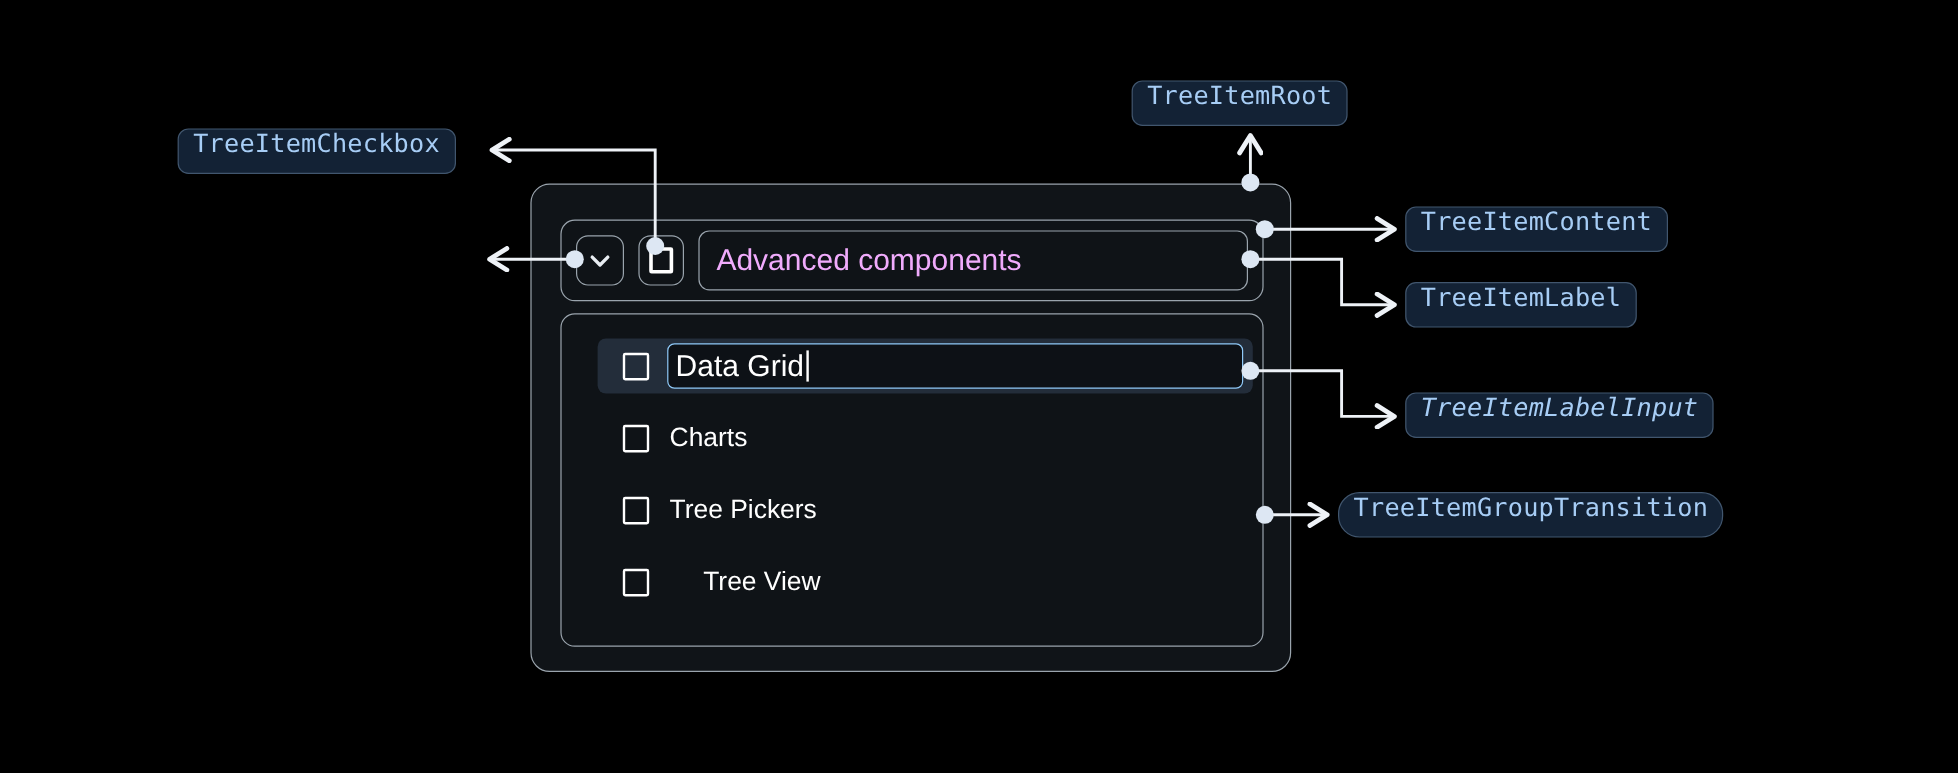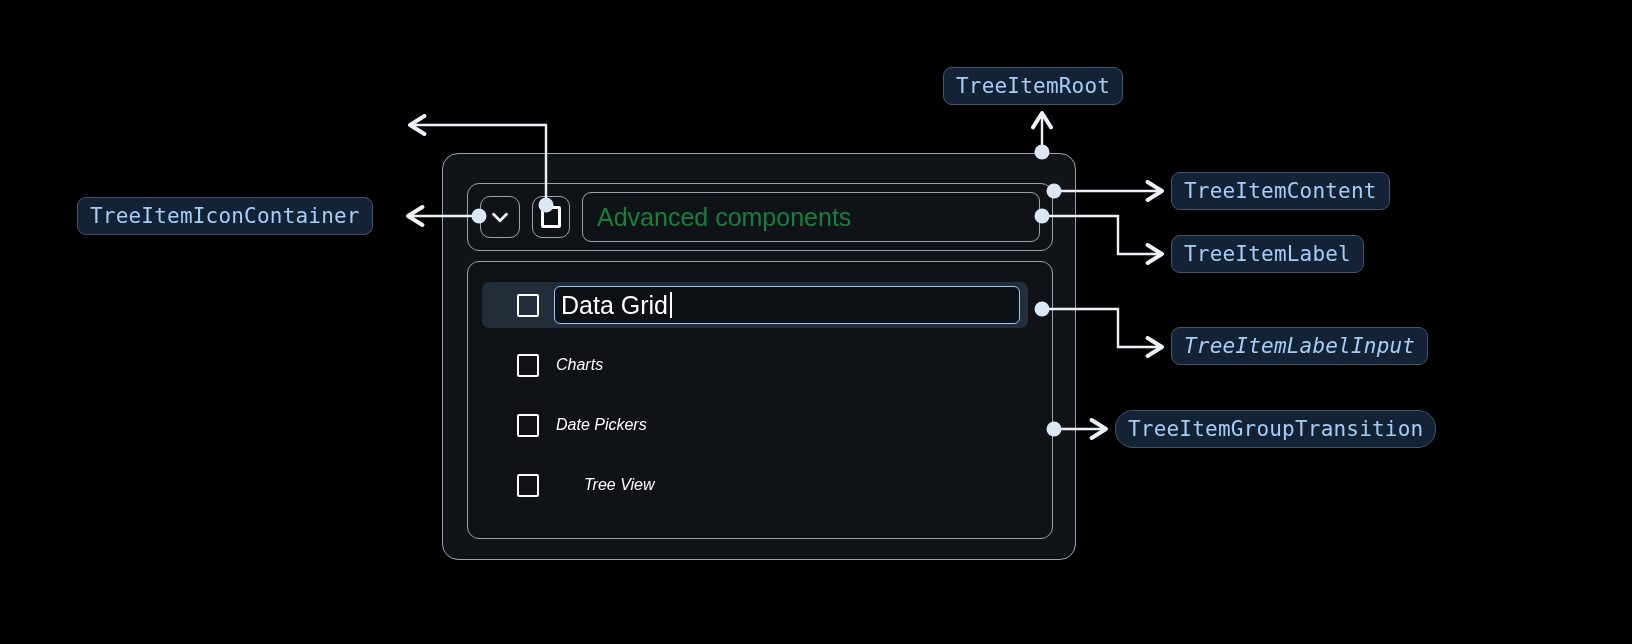--- a/index.html
+++ b/index.html
@@ -30,21 +30,21 @@
     height: 644px;
     pointer-events: none;
     z-index: 5;
   }
 
   
   .chip {
     position: absolute;
     box-sizing: border-box;
     display: flex;
-    align-items: center;
+    align-items: flex-start;
     justify-content: center;
     background: #132235;
     border: 1px solid #41566e;
     border-radius: 9px;
     color: #a7cdf5;
     font-family: "DejaVu Sans Mono", monospace;
     font-size: 21px;
     letter-spacing: 0.2px;
     white-space: nowrap;
     height: 38px;
@@ -116,67 +116,66 @@
 
   #root-label {
     box-sizing: border-box;
     flex: 1 1 auto;
     height: 50px;
     border: 1.5px solid #9aa4ad;
     border-radius: 9px;
     display: flex;
     align-items: center;
     padding-left: 14px;
-    color: #15803d;
+    color: #f0abfc;
     font-size: 25px;
   }
 
   #group-transition {
     position: absolute;
     left: 24px;
     top: 107px;
     width: 586px;
     height: 278px;
     box-sizing: border-box;
     background: #0f1317;
     border: 1.5px solid #9aa4ad;
     border-radius: 12px;
     overflow: hidden;
   }
 
   .child-row {
     position: absolute;
-    left: 14px;
+    left: 30px;
     width: 546px;
     height: 46px;
     display: flex;
     align-items: center;
     border-radius: 7px;
     box-sizing: border-box;
-    padding-left: 35px;
+    padding-left: 21px;
   }
   .child-row.selected {
     background: #232d3a;
   }
 
   .child-cb {
     width: 22px;
     height: 23px;
     border: 2.5px solid #ffffff;
     border-radius: 2px;
     box-sizing: border-box;
     flex: 0 0 auto;
   }
 
   .child-label {
     margin-left: 17px;
     color: #ffffff;
-    font-size: 16px;
+    font-size: 22px;
     line-height: 1;
-    font-style: italic;
   }
 
   .child-input {
     margin-left: 15px;
     box-sizing: border-box;
     flex: 1 1 auto;
     height: 38px;
     background: #0d1116;
     border: 1.5px solid #90caf9;
     border-radius: 6px;
@@ -235,24 +234,24 @@
       <circle cx="546" cy="205" r="7.5"></circle>
       <circle cx="479" cy="216" r="7.5"></circle>
       <circle cx="1042" cy="152" r="7.5"></circle>
       <circle cx="1054" cy="191" r="7.5"></circle>
       <circle cx="1042" cy="216" r="7.5"></circle>
       <circle cx="1042" cy="309" r="7.5"></circle>
       <circle cx="1054" cy="429" r="7.5"></circle>
     </g>
   </svg>
 
-
-  <div class="chip" style="left:77px; top:197px;">
-    <span>TreeItemIconContainer</span>
-  </div>
+  <div class="chip" style="left:148px; top:107px;">
+    <span>TreeItemCheckbox</span>
+  </div>
+
 
   <div class="chip" style="left:943px; top:67px;">
     <span>TreeItemRoot</span>
   </div>
 
   <div class="chip" style="left:1171px; top:235px;">
     <span>TreeItemLabel</span>
   </div>
 
   <div class="chip" style="left:1171px; top:172px;">
@@ -298,21 +297,21 @@
         </span>
       </div>
 
       <div class="child-row" style="top:80px;">
         <span class="child-cb"></span>
         <span class="child-label">Charts</span>
       </div>
 
       <div class="child-row" style="top:140px;">
         <span class="child-cb"></span>
-        <span class="child-label">Date Pickers</span>
+        <span class="child-label">Tree Pickers</span>
       </div>
 
       <div class="child-row" style="top:200px;gap:28px;">
         <span class="child-cb"></span>
         <span class="child-label">Tree View</span>
       </div>
 
     </div>
   </div>
 

